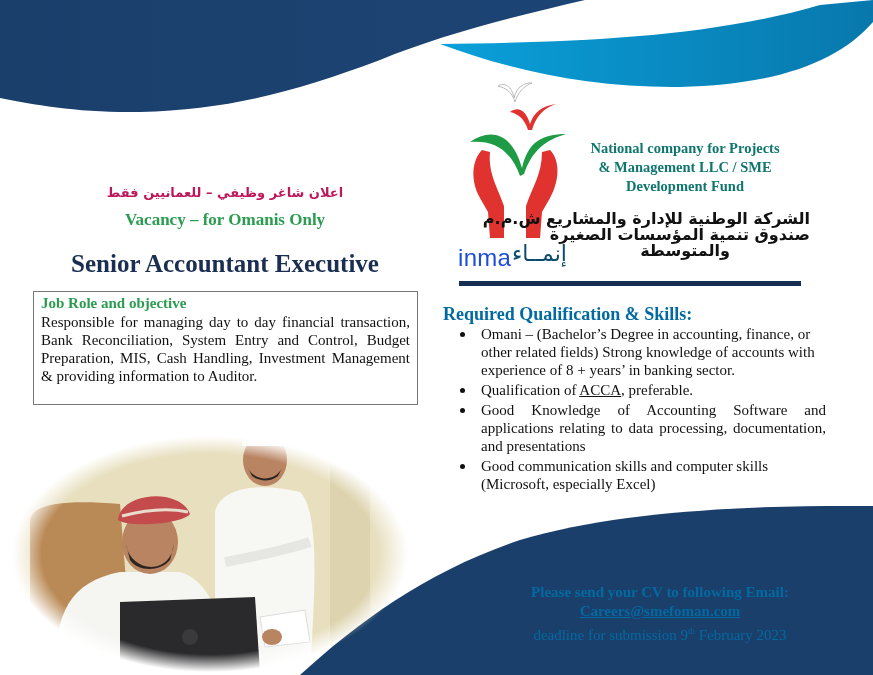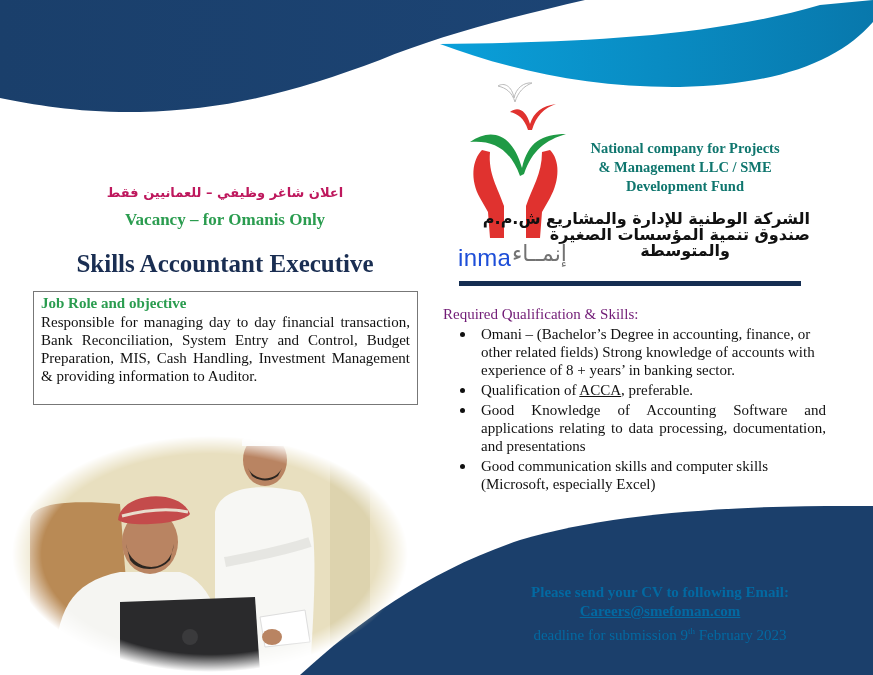--- a/index.html
+++ b/index.html
@@ -10,21 +10,21 @@
     }
     .waves { position: absolute; left: 0; top: 0; width: 873px; height: 675px; }
     .logo { position: absolute; left: 462px; top: 80px; width: 105px; height: 160px; }
     .inma-word {
       position: absolute; left: 458px; top: 244px;
       font-family: "Liberation Sans", sans-serif; font-size: 24px;
       color: #1d4ed8; letter-spacing: 0.3px;
     }
     .inma-ar {
       position: absolute; left: 512px; top: 241px;
-      font-family: "DejaVu Sans", sans-serif; font-size: 22px; color: #737373;
+      font-family: "DejaVu Sans", sans-serif; font-size: 22px; color: #0c4a6e;
       direction: rtl;
     }
     .company-en {
       position: absolute; left: 574px; top: 139px; width: 222px;
       text-align: center; font-weight: bold; font-size: 14.5px; line-height: 19px;
       color: #0f766e;
     }
     .company-ar {
       position: absolute; left: 560px; top: 211px; width: 250px;
       text-align: center; font-family: "DejaVu Sans", sans-serif; font-weight: bold;
@@ -54,21 +54,21 @@
       background: #fff;
     }
     .role-title { font-weight: bold; font-size: 15px; color: #2a9c4f; line-height: 18px; }
     .role-text {
       font-size: 15px; line-height: 18px; color: #111; text-align: justify;
       margin-top: 1px;
     }
     .req {
       position: absolute; left: 443px; top: 305px; width: 380px;
     }
-    .req-title { font-weight: normal; font-size: 15px; color: #701a75; line-height: 18px; }
+    .req-title { font-weight: bold; font-size: 18px; color: #0369a1; line-height: 18px; }
     .req ul { margin: 2px 0 0 0; padding: 0 0 0 38px; list-style: none; }
     .req li {
       position: relative; font-size: 15px; line-height: 18px; color: #111;
       margin-bottom: 2px; width: 345px;
     }
     .req li::before {
       content: ""; position: absolute; left: -21px; top: 7px;
       width: 5px; height: 5px; border-radius: 50%; background: #111;
     }
     .req li.just { text-align: justify; }
@@ -128,21 +128,21 @@
 </div>
 <div class="company-ar">
   <div>الشركة الوطنية للإدارة والمشاريع ش.م.م</div>
   <div>صندوق تنمية المؤسسات الصغيرة</div>
   <div>والمتوسطة</div>
 </div>
 <div class="divider"></div>
 
 <div class="ad-ar">اعلان شاغر وظيفي – للعمانيين فقط</div>
 <div class="ad-en">Vacancy – for Omanis Only</div>
-<div class="title">Skills Accountant Executive</div>
+<div class="title">Senior Accountant Executive</div>
 
 <div class="role-box">
   <div class="role-title">Job Role and objective</div>
   <div class="role-text">Responsible for managing day to day financial transaction, Bank Reconciliation, System Entry and Control, Budget Preparation, MIS, Cash Handling, Investment Management &amp; providing information to Auditor.</div>
 </div>
 
 <div class="req">
   <div class="req-title">Required Qualification &amp; Skills:</div>
   <ul>
     <li>Omani – (Bachelor’s Degree in accounting, finance, or other related fields) Strong knowledge of accounts with experience of 8 + years’ in banking sector.</li>

